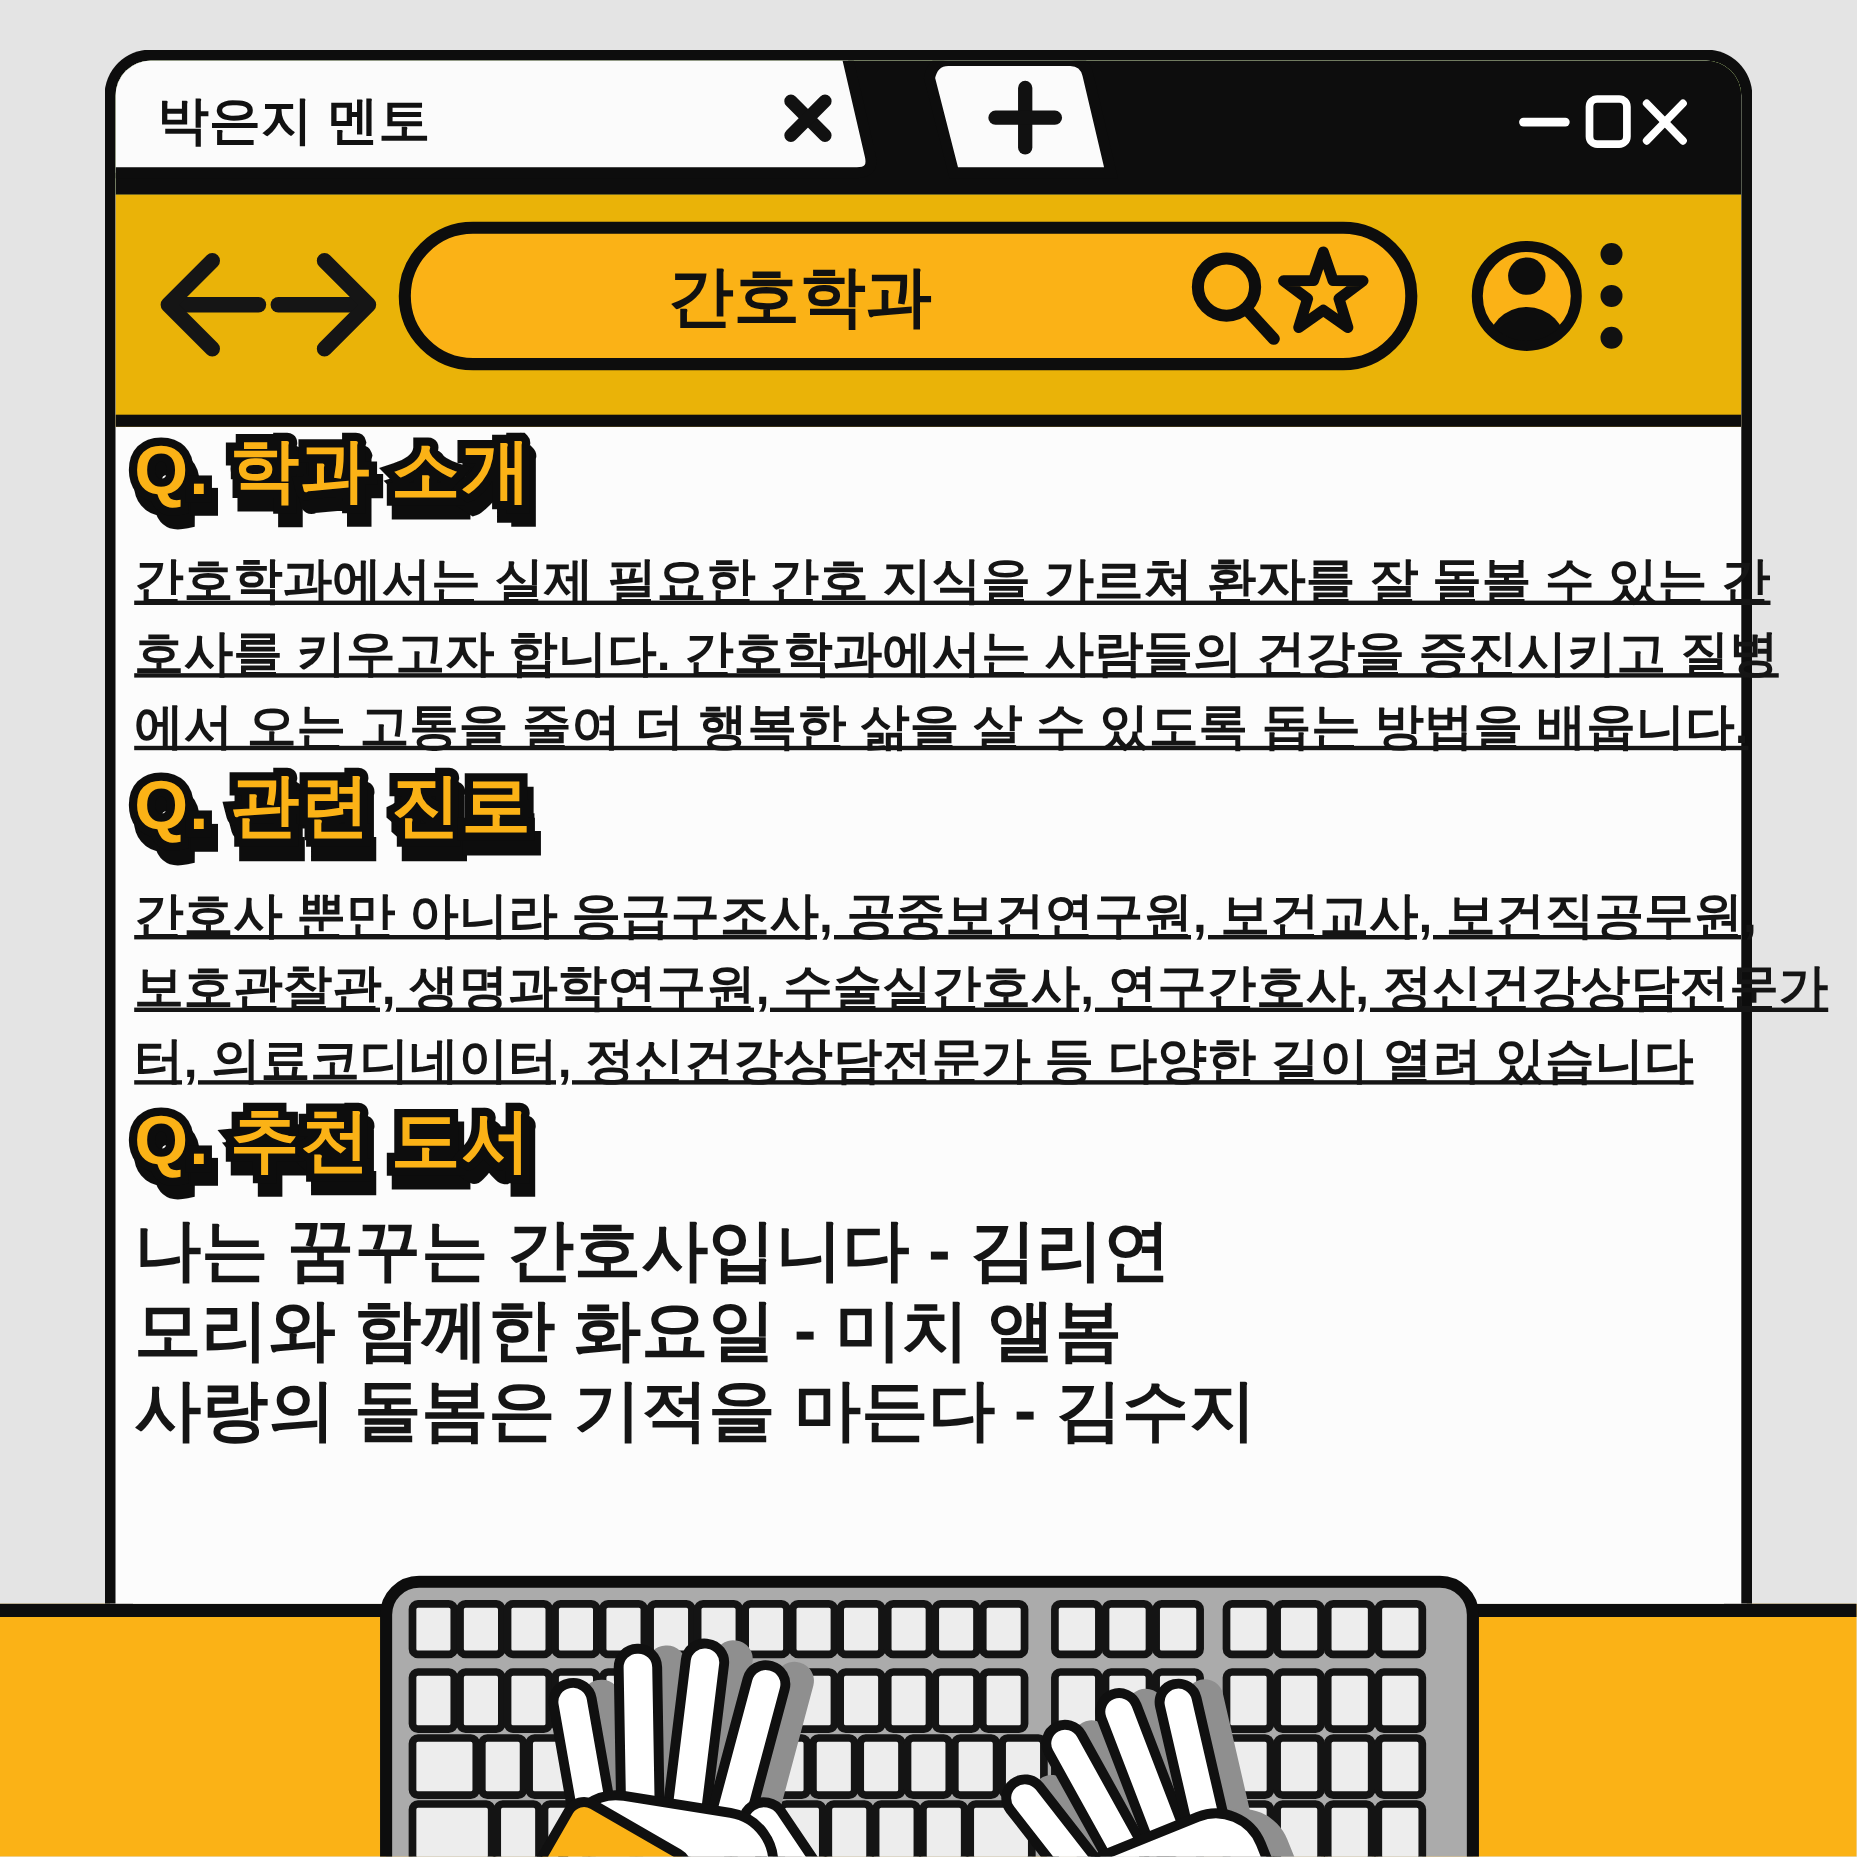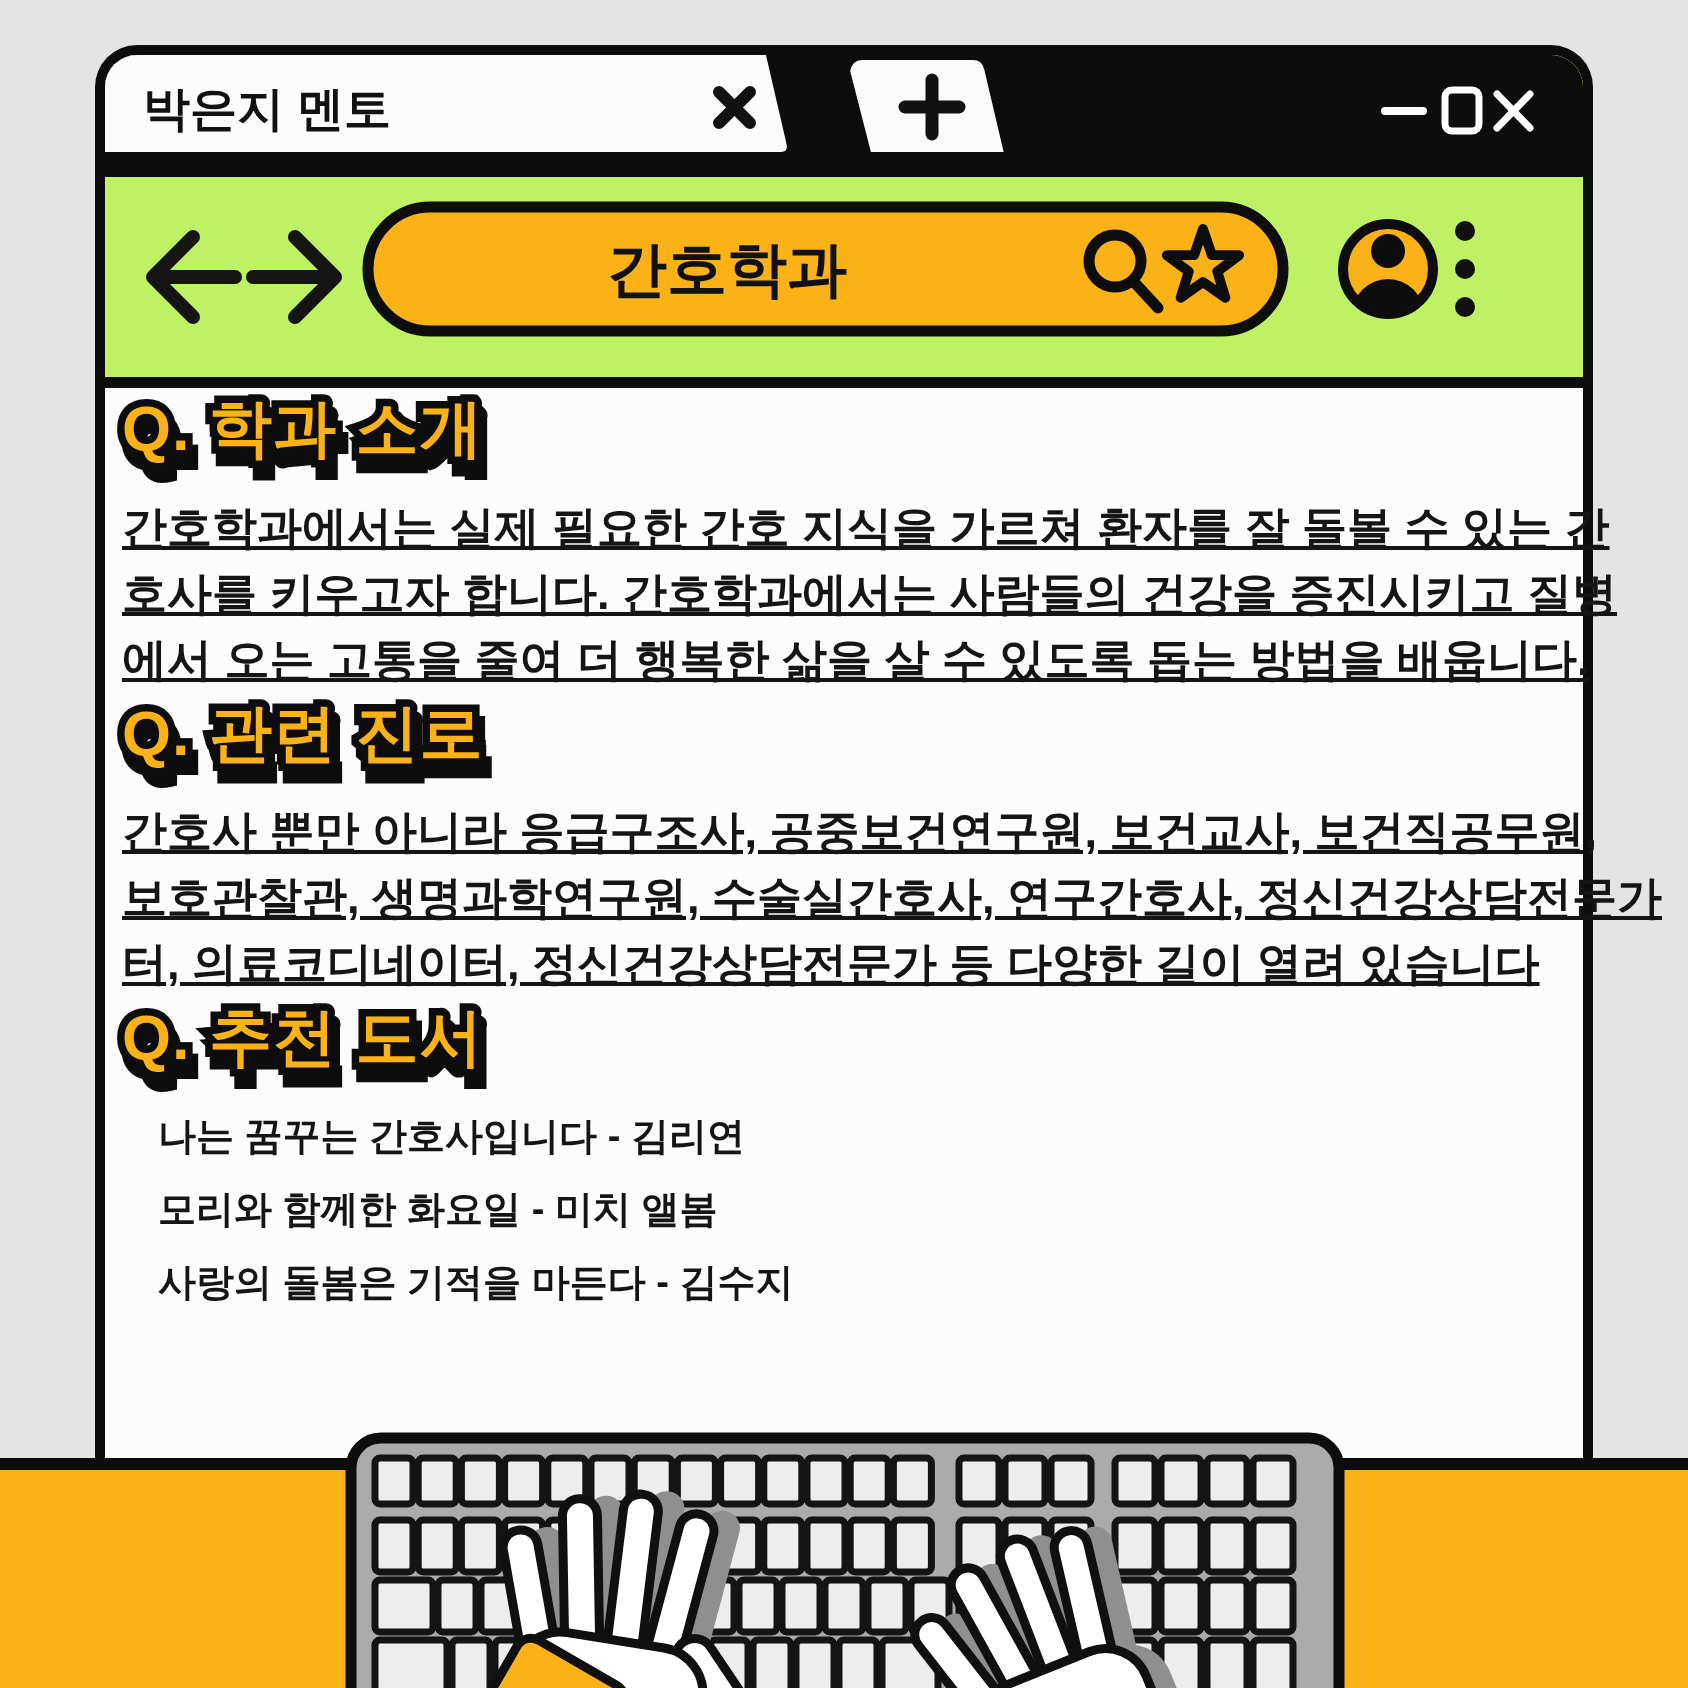--- a/index.html
+++ b/index.html
@@ -22,21 +22,21 @@
   }
   
   .window{
     position:absolute;left:95px;top:45px;width:1498px;height:1413px;
     box-sizing:border-box;border:10px solid #0d0d0d;border-bottom:none;
     border-radius:42px 42px 0 0;background:var(--win-bg);overflow:hidden;
   }
   .titlebar{position:relative;width:1478px;height:122px;background:#bef264;}
   .titlebar svg{display:block;}
   .navbar{
-    position:relative;width:1478px;height:200px;background:#bef264;
+    position:relative;width:1478px;height:200px;background:#eab308;
     border-bottom:11px solid #0d0d0d;box-sizing:content-box;
   }
   svg text{font-family:inherit;}
   
   .content{position:absolute;left:122px;top:388px;width:1452px;}
   h2.q{margin:0;line-height:1.28;font-size:63px;font-weight:700;letter-spacing:1px;}
   .qword{
     position:relative;display:inline-block;color:var(--yellow);z-index:1;white-space:nowrap;
   }
   .qword::before{
@@ -46,21 +46,21 @@
   }
   .qword::after{
     content:attr(data-text);position:absolute;left:5px;top:12px;z-index:-2;color:#0d0d0d;
     -webkit-text-stroke:16px #0d0d0d;
   }
   .h1{margin-top:16px;}
   .h2{margin-top:30px;}
   .h3{margin-top:34px;}
   .para{margin-top:26px;font-size:45px;line-height:66px;font-weight:700;color:#151515;text-decoration:underline;}
   .para div{white-space:nowrap;}
-  .books{margin-top:22px;font-size:38px;line-height:73px;font-weight:700;color:#151515;margin-left:36px;}
+  .books{margin-top:22px;font-size:61px;line-height:73px;font-weight:700;color:#151515;}
   .books div{white-space:nowrap;}
   
   .kb{position:absolute;left:345px;top:1432px;width:1000px;height:330px;}
 </style>
 </head>
 <body>
 
 <div class="page">
 
   <div class="footer-band"></div>

